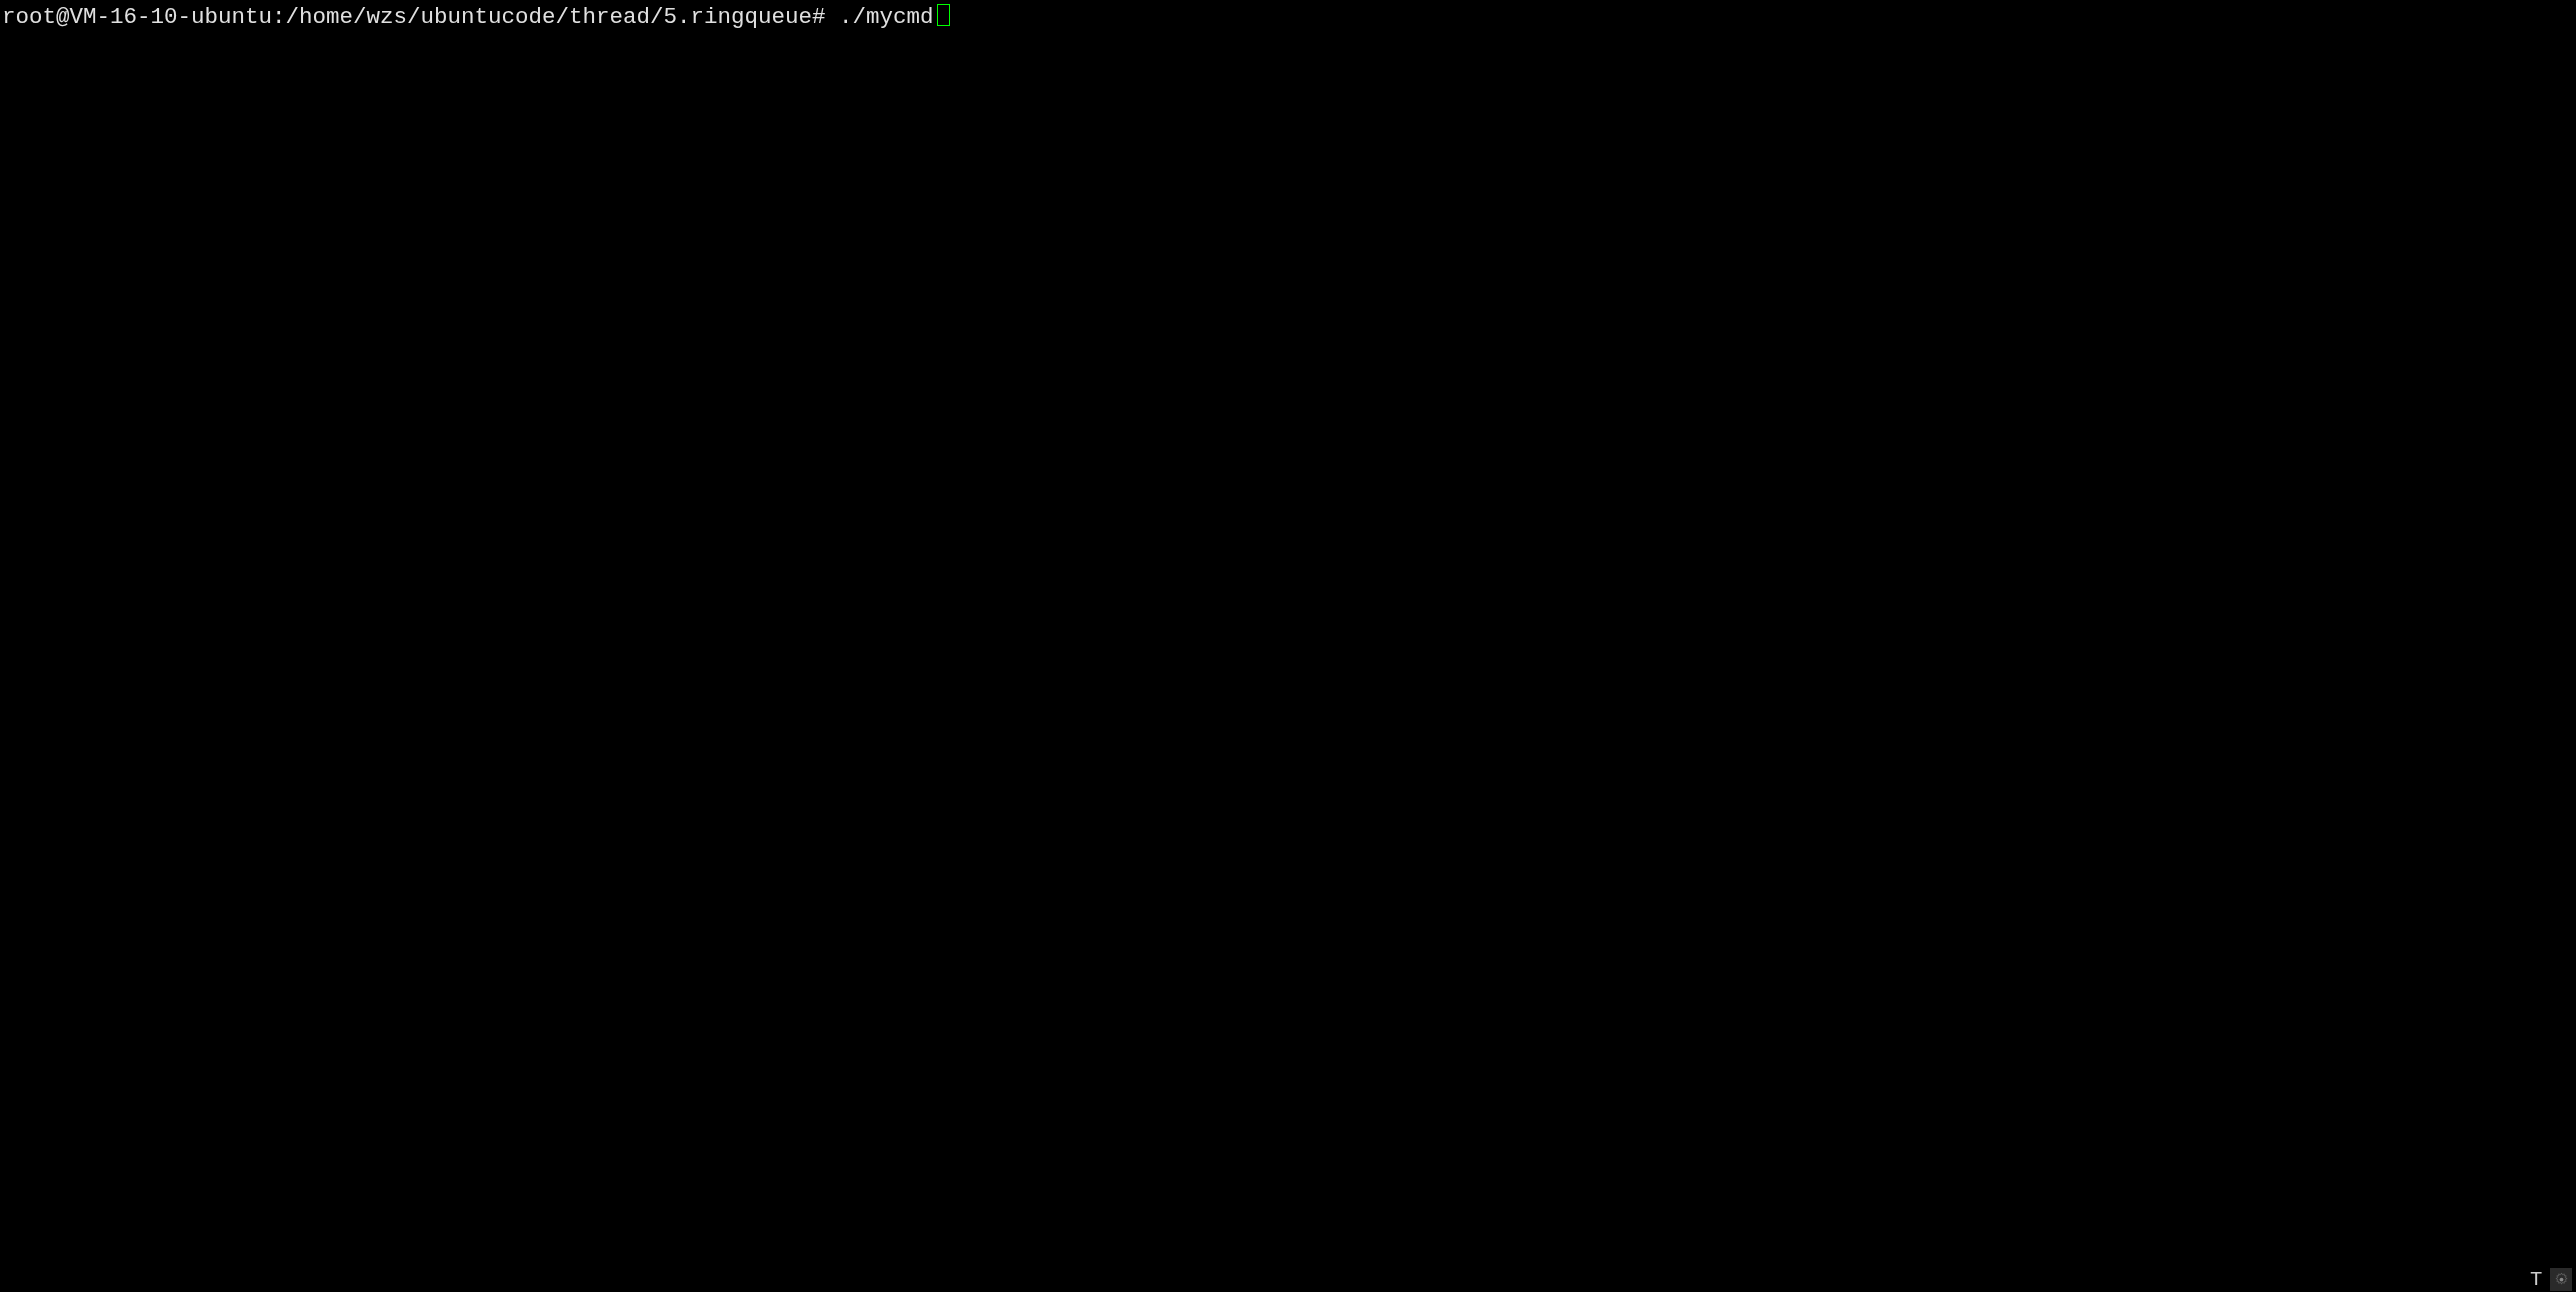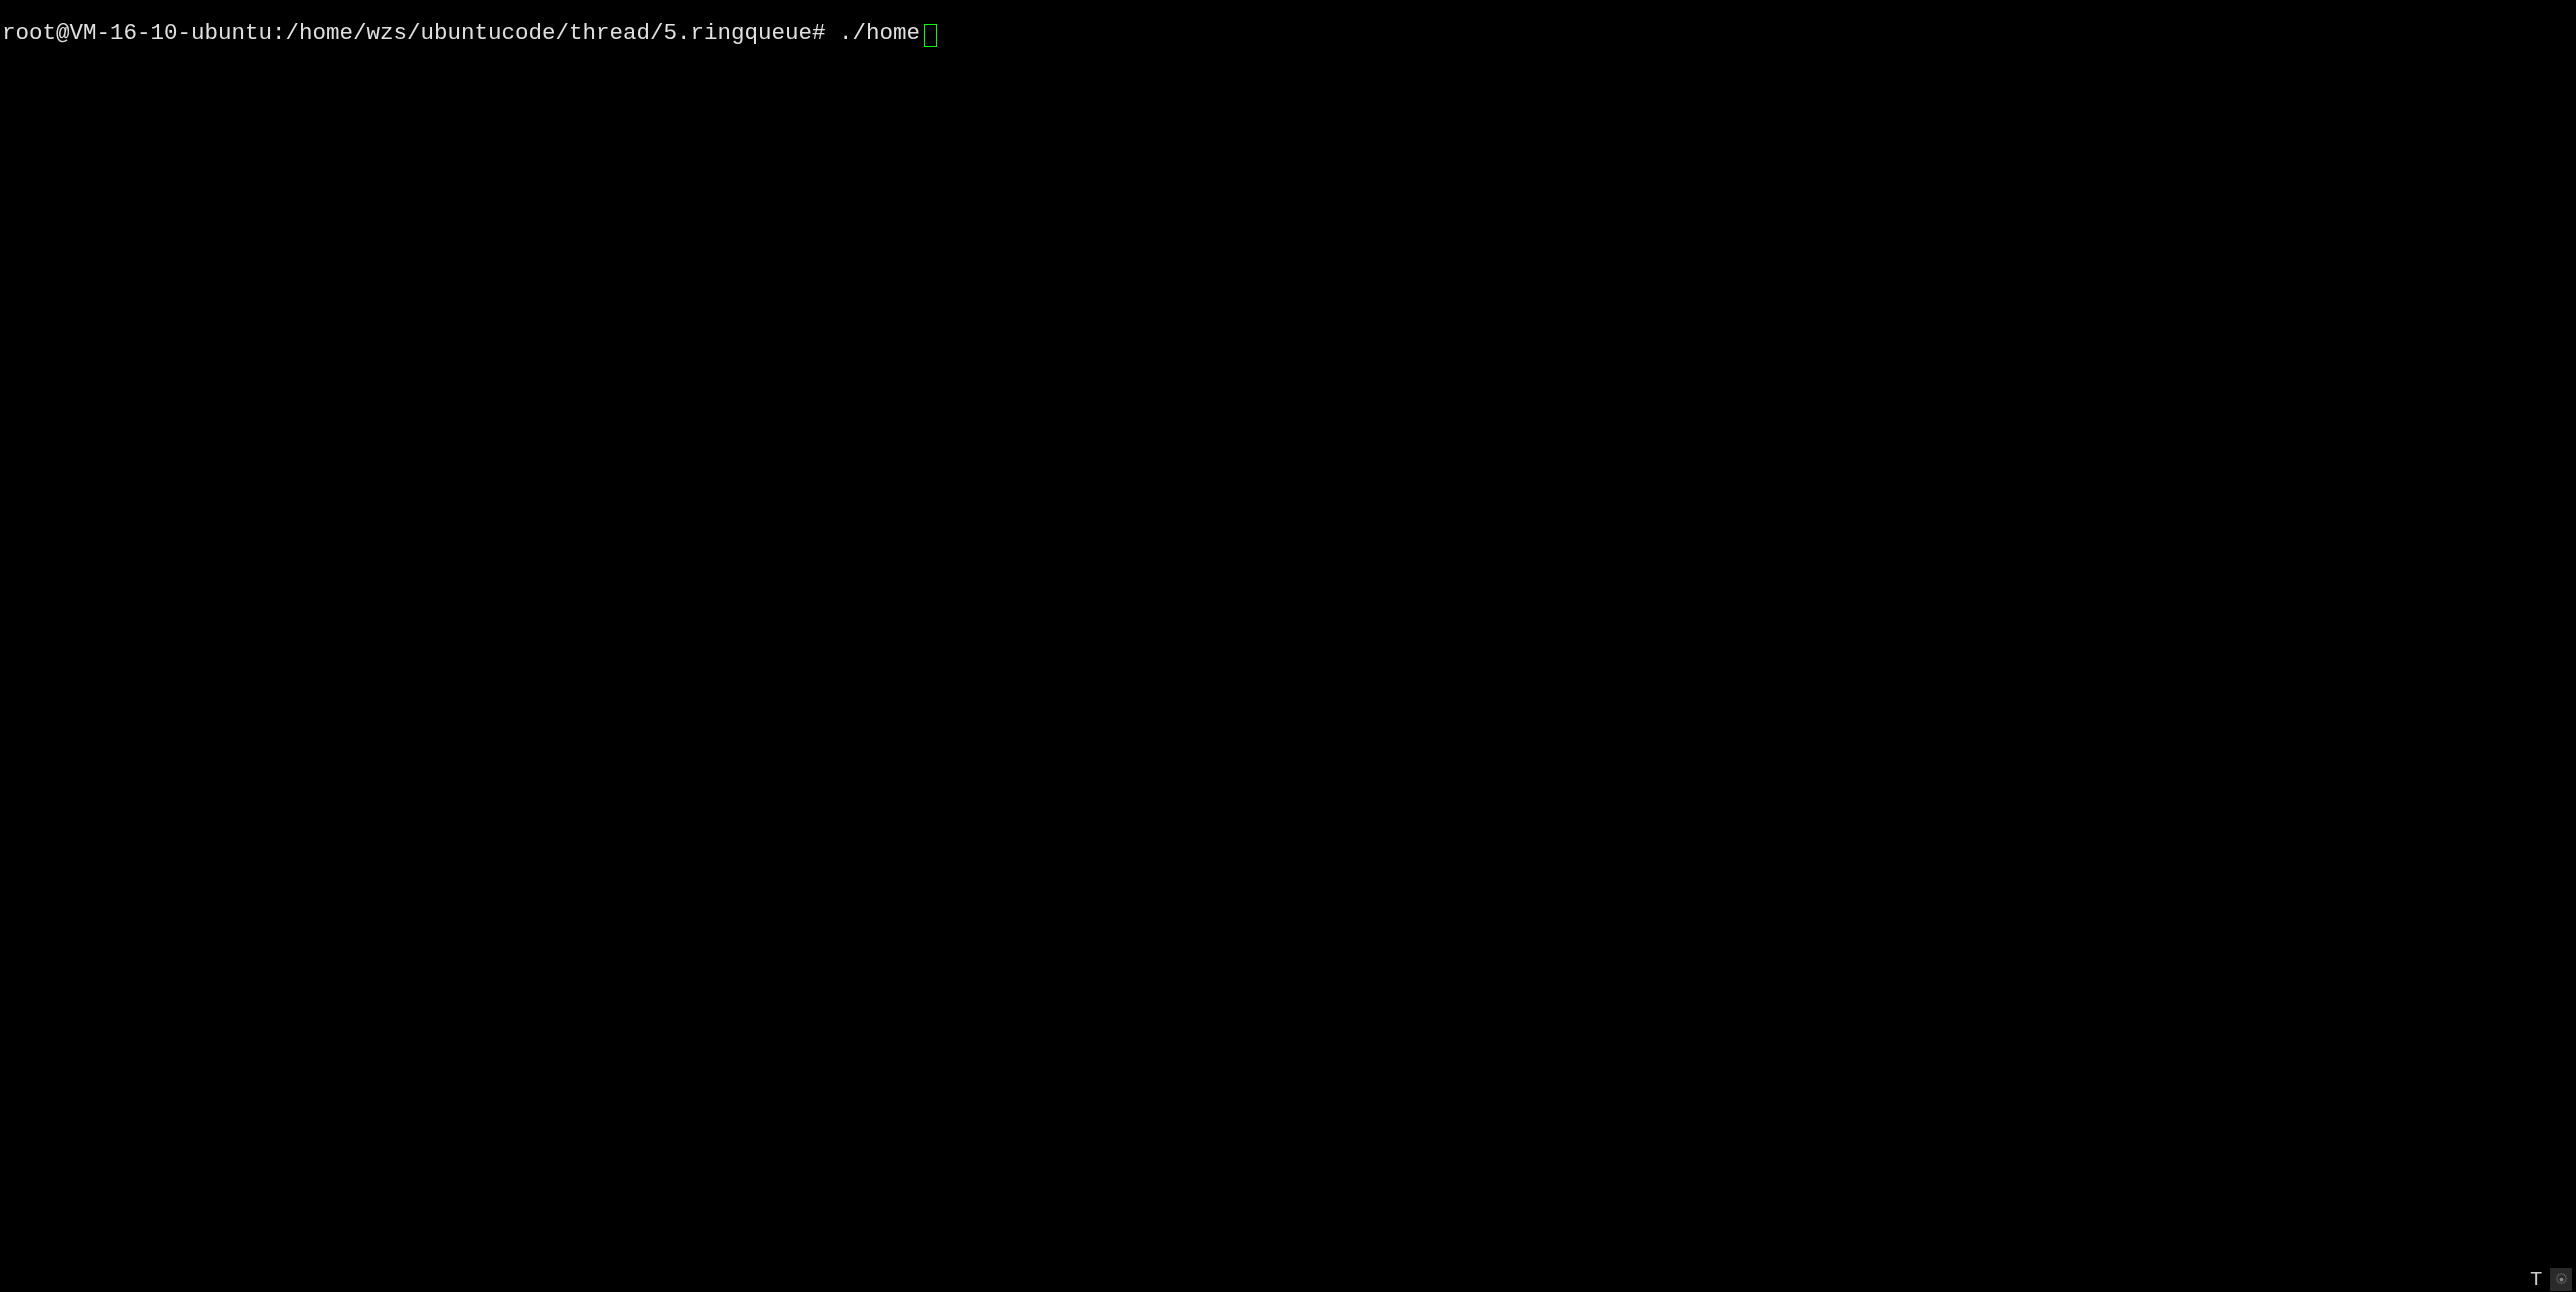--- a/index.html
+++ b/index.html
@@ -17,24 +17,23 @@
       overflow: hidden;
       position: relative;
     }
     .terminal {
       width: 100%;
       height: 100%;
       padding: 3.7px 1.9px;
     }
     .prompt-line {
       display: flex;
-      align-items: flex-end;
+      align-items: flex-start;
       white-space: pre;
       line-height: 1.2;
-      margin-top: 16px;
     }
     .prompt-text {
       color: #e0e0e0;
     }
     .command-text {
       color: #e0e0e0;
     }
     .cursor {
       display: inline-block;
       width: 13px;
@@ -64,21 +63,21 @@
     .status-text {
       color: #cccccc;
       font-size: 20.6px;
     }
   </style>
 </head>
 <body>
 
 <div class="terminal">
   <div class="prompt-line">
-    <span class="prompt-text">root@VM-16-10-ubuntu:/home/wzs/ubuntucode/thread/5.ringqueue# </span><span class="command-text">./home</span><span class="cursor"></span>
+    <span class="prompt-text">root@VM-16-10-ubuntu:/home/wzs/ubuntucode/thread/5.ringqueue# </span><span class="command-text">./mycmd</span><span class="cursor"></span>
   </div>
 </div>
 
 <div class="status-bar">
   <span class="status-text">T</span>
   <div class="status-icon">
     <svg width="15" height="15" viewBox="0 0 16 16" fill="none">
       <circle cx="8" cy="8" r="2" fill="#888888"></circle>
       <path d="M8 1 L9 3 L11 2 L11 4 L13 4 L12 6 L14 7 L12 8 L13 10 L11 10 L11 12 L9 11 L8 13 L7 11 L5 12 L5 10 L3 10 L4 8 L2 7 L4 6 L3 4 L5 4 L5 2 L7 3 Z" stroke="#888888" stroke-width="0.5" fill="none"></path>
     </svg>

